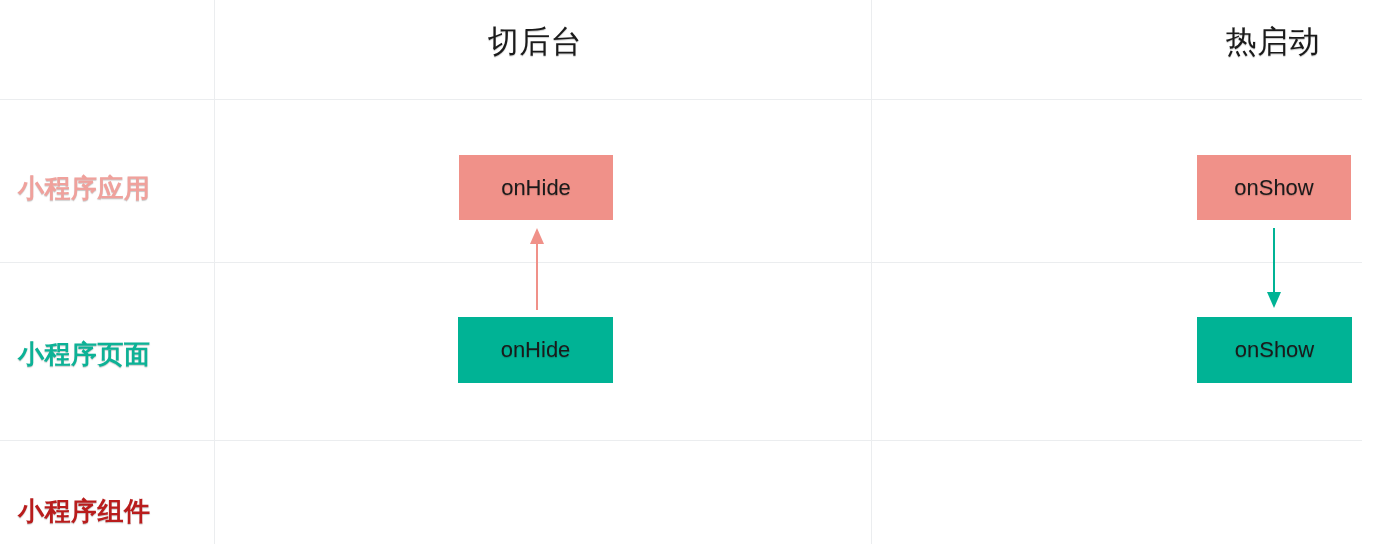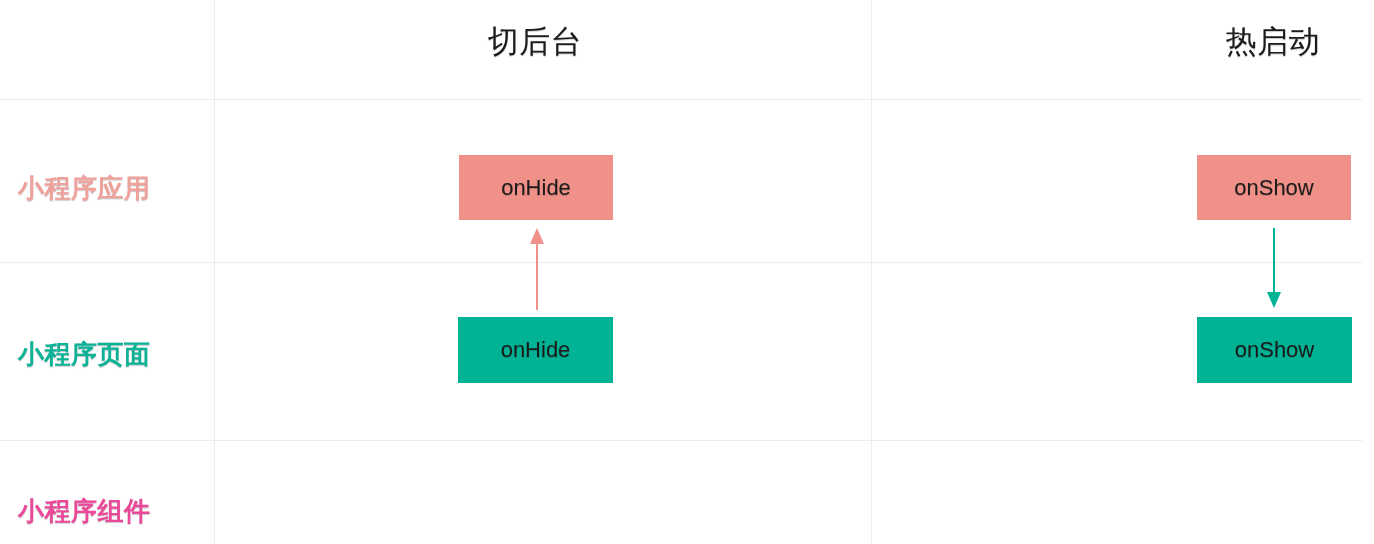--- a/index.html
+++ b/index.html
@@ -92,21 +92,21 @@
 
   <div class="hline" id="hline-0" style="top: 99px; background: rgb(235, 237, 239);"></div>
   <div class="hline" id="hline-1" style="top: 262px; background: rgb(235, 237, 239);"></div>
   <div class="hline" id="hline-2" style="top: 440px; background: rgb(235, 237, 239);"></div>
 
   <div class="col-header" id="col-header-0" style="left: 385px; width: 300px; top: 26px;">切后台</div>
   <div class="col-header" id="col-header-1" style="left: 1123px; width: 300px; top: 26px;">热启动</div>
 
   <div class="row-label app" id="row-label-0" style="top: 175px; color: rgb(240, 161, 156);">小程序应用</div>
   <div class="row-label page" id="row-label-1" style="top: 341px; color: rgb(12, 178, 150);">小程序页面</div>
-  <div class="row-label comp" id="row-label-2" style="top: 498px; color: #ec4899;">小程序组件</div>
+  <div class="row-label comp" id="row-label-2" style="top: 498px; color: #b91c1c;">小程序组件</div>
 
   <div class="lc-box red" id="box-0" style="left: 459px; top: 155px; width: 154px; height: 65px; background: rgb(240, 145, 137);">onHide</div>
   <div class="lc-box green" id="box-1" style="left: 458px; top: 317px; width: 155px; height: 66px; background: rgb(0, 179, 149);">onHide</div>
   <div class="lc-box red" id="box-2" style="left: 1197px; top: 155px; width: 154px; height: 65px; background: rgb(240, 145, 137);">onShow</div>
   <div class="lc-box green" id="box-3" style="left: 1197px; top: 317px; width: 155px; height: 66px; background: rgb(0, 179, 149);">onShow</div>
 
   <div class="arrow" id="arrow-0" style="left: 529px; top: 228px;">
     <svg width="16" height="82" viewBox="0 0 16 82" aria-hidden="true">
       <line x1="8" y1="82" x2="8" y2="14" stroke="#f09189" stroke-width="2"></line>
       <polygon points="8,0 15,16 1,16" fill="#f09189"></polygon>

